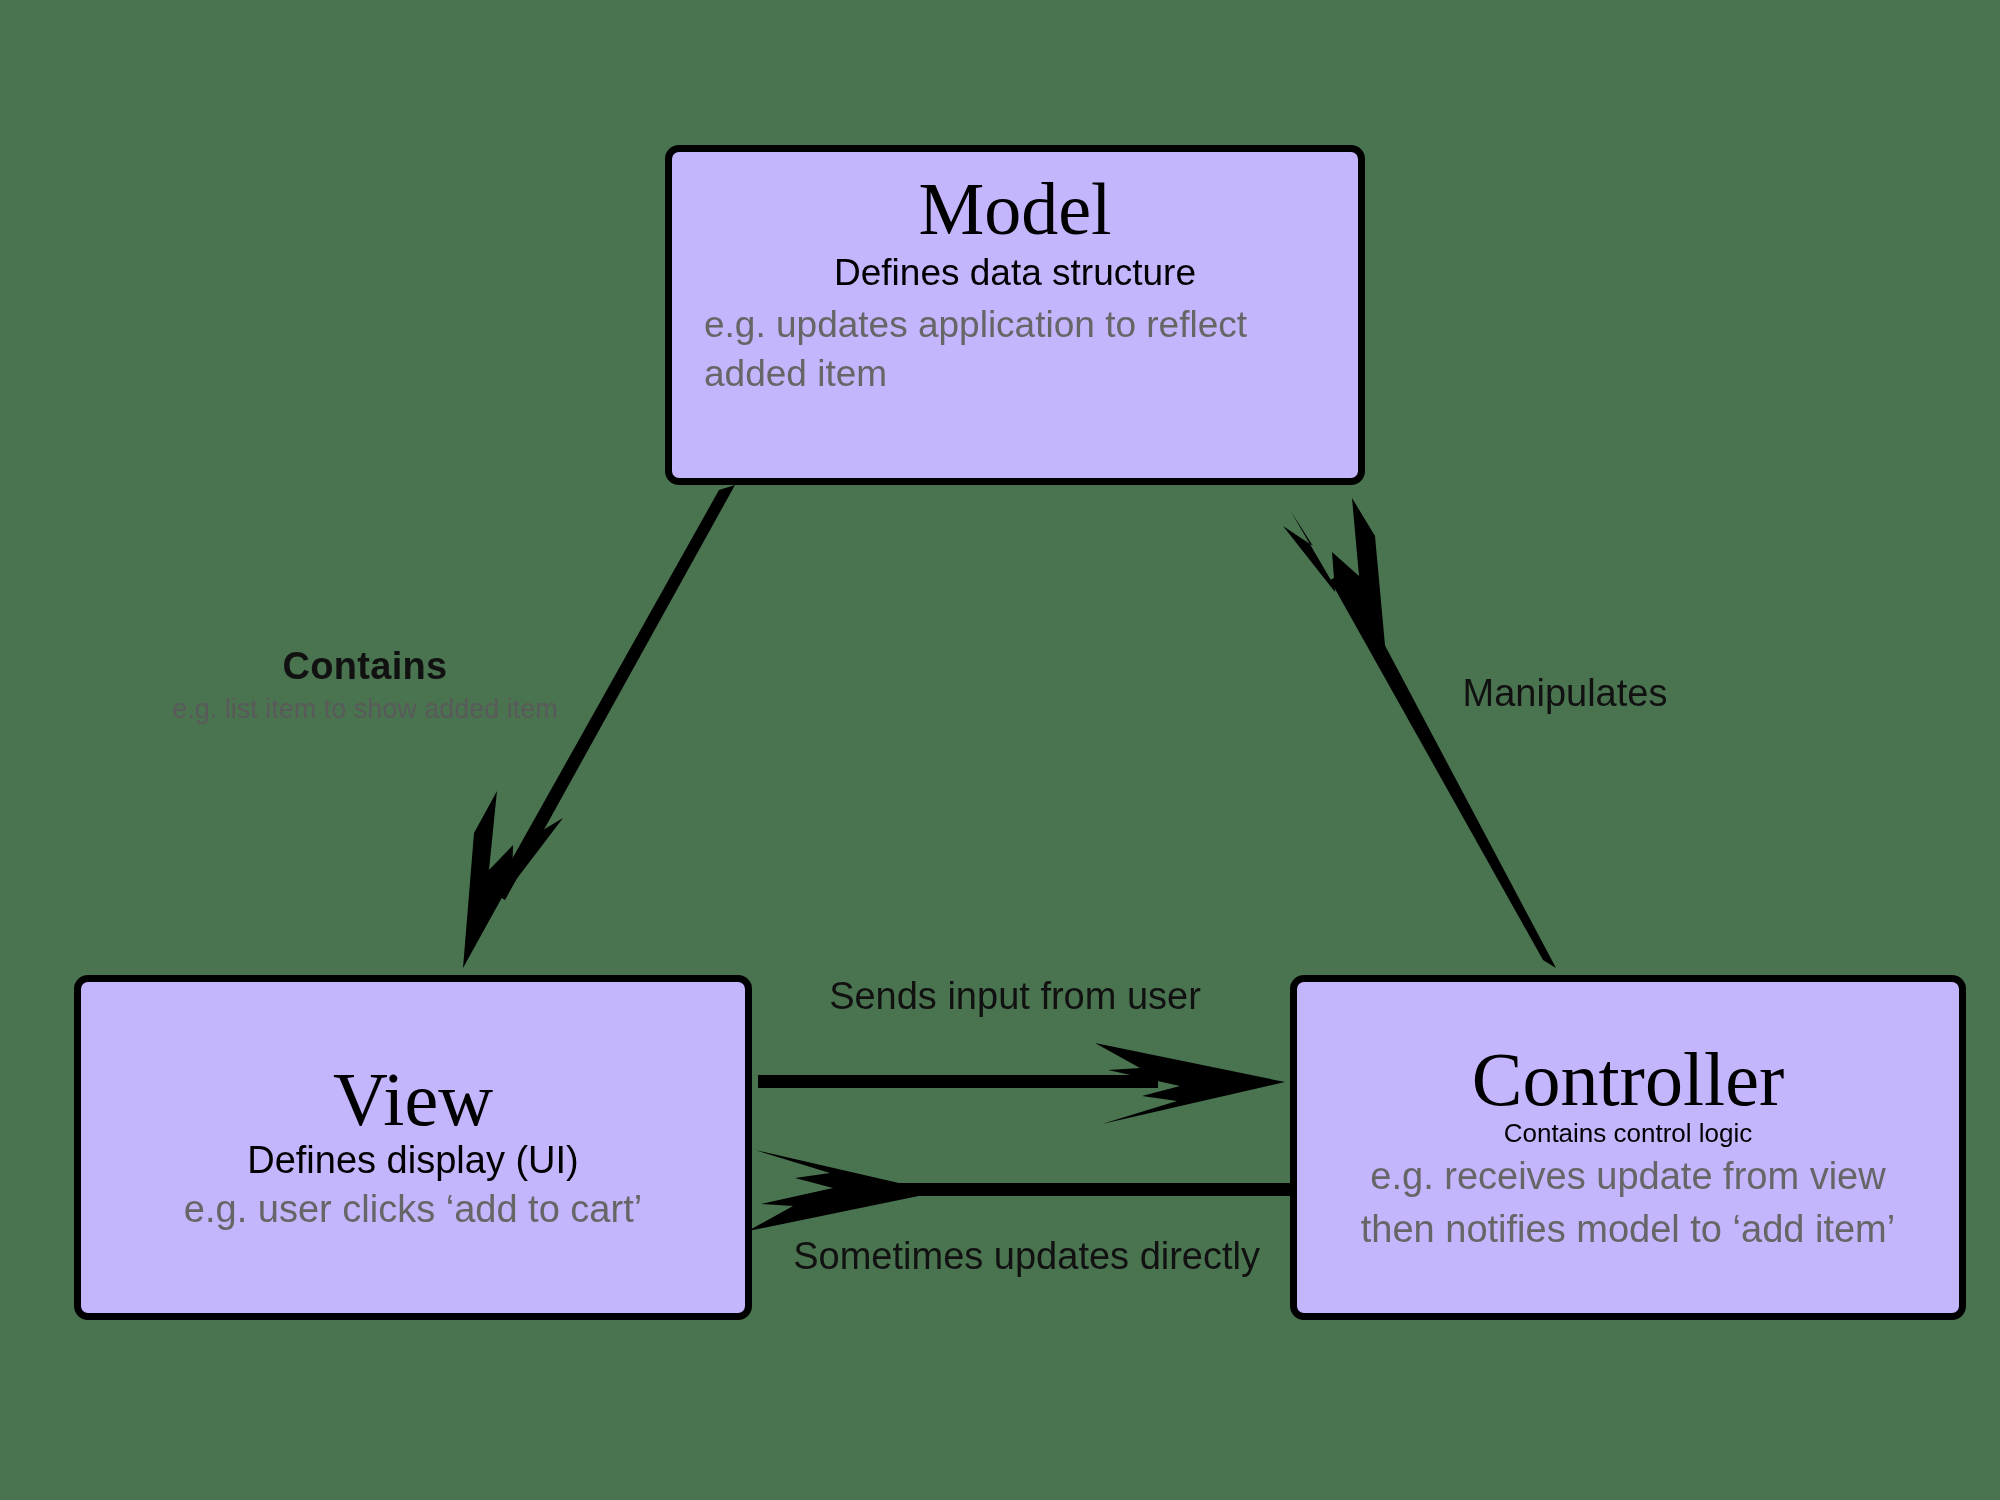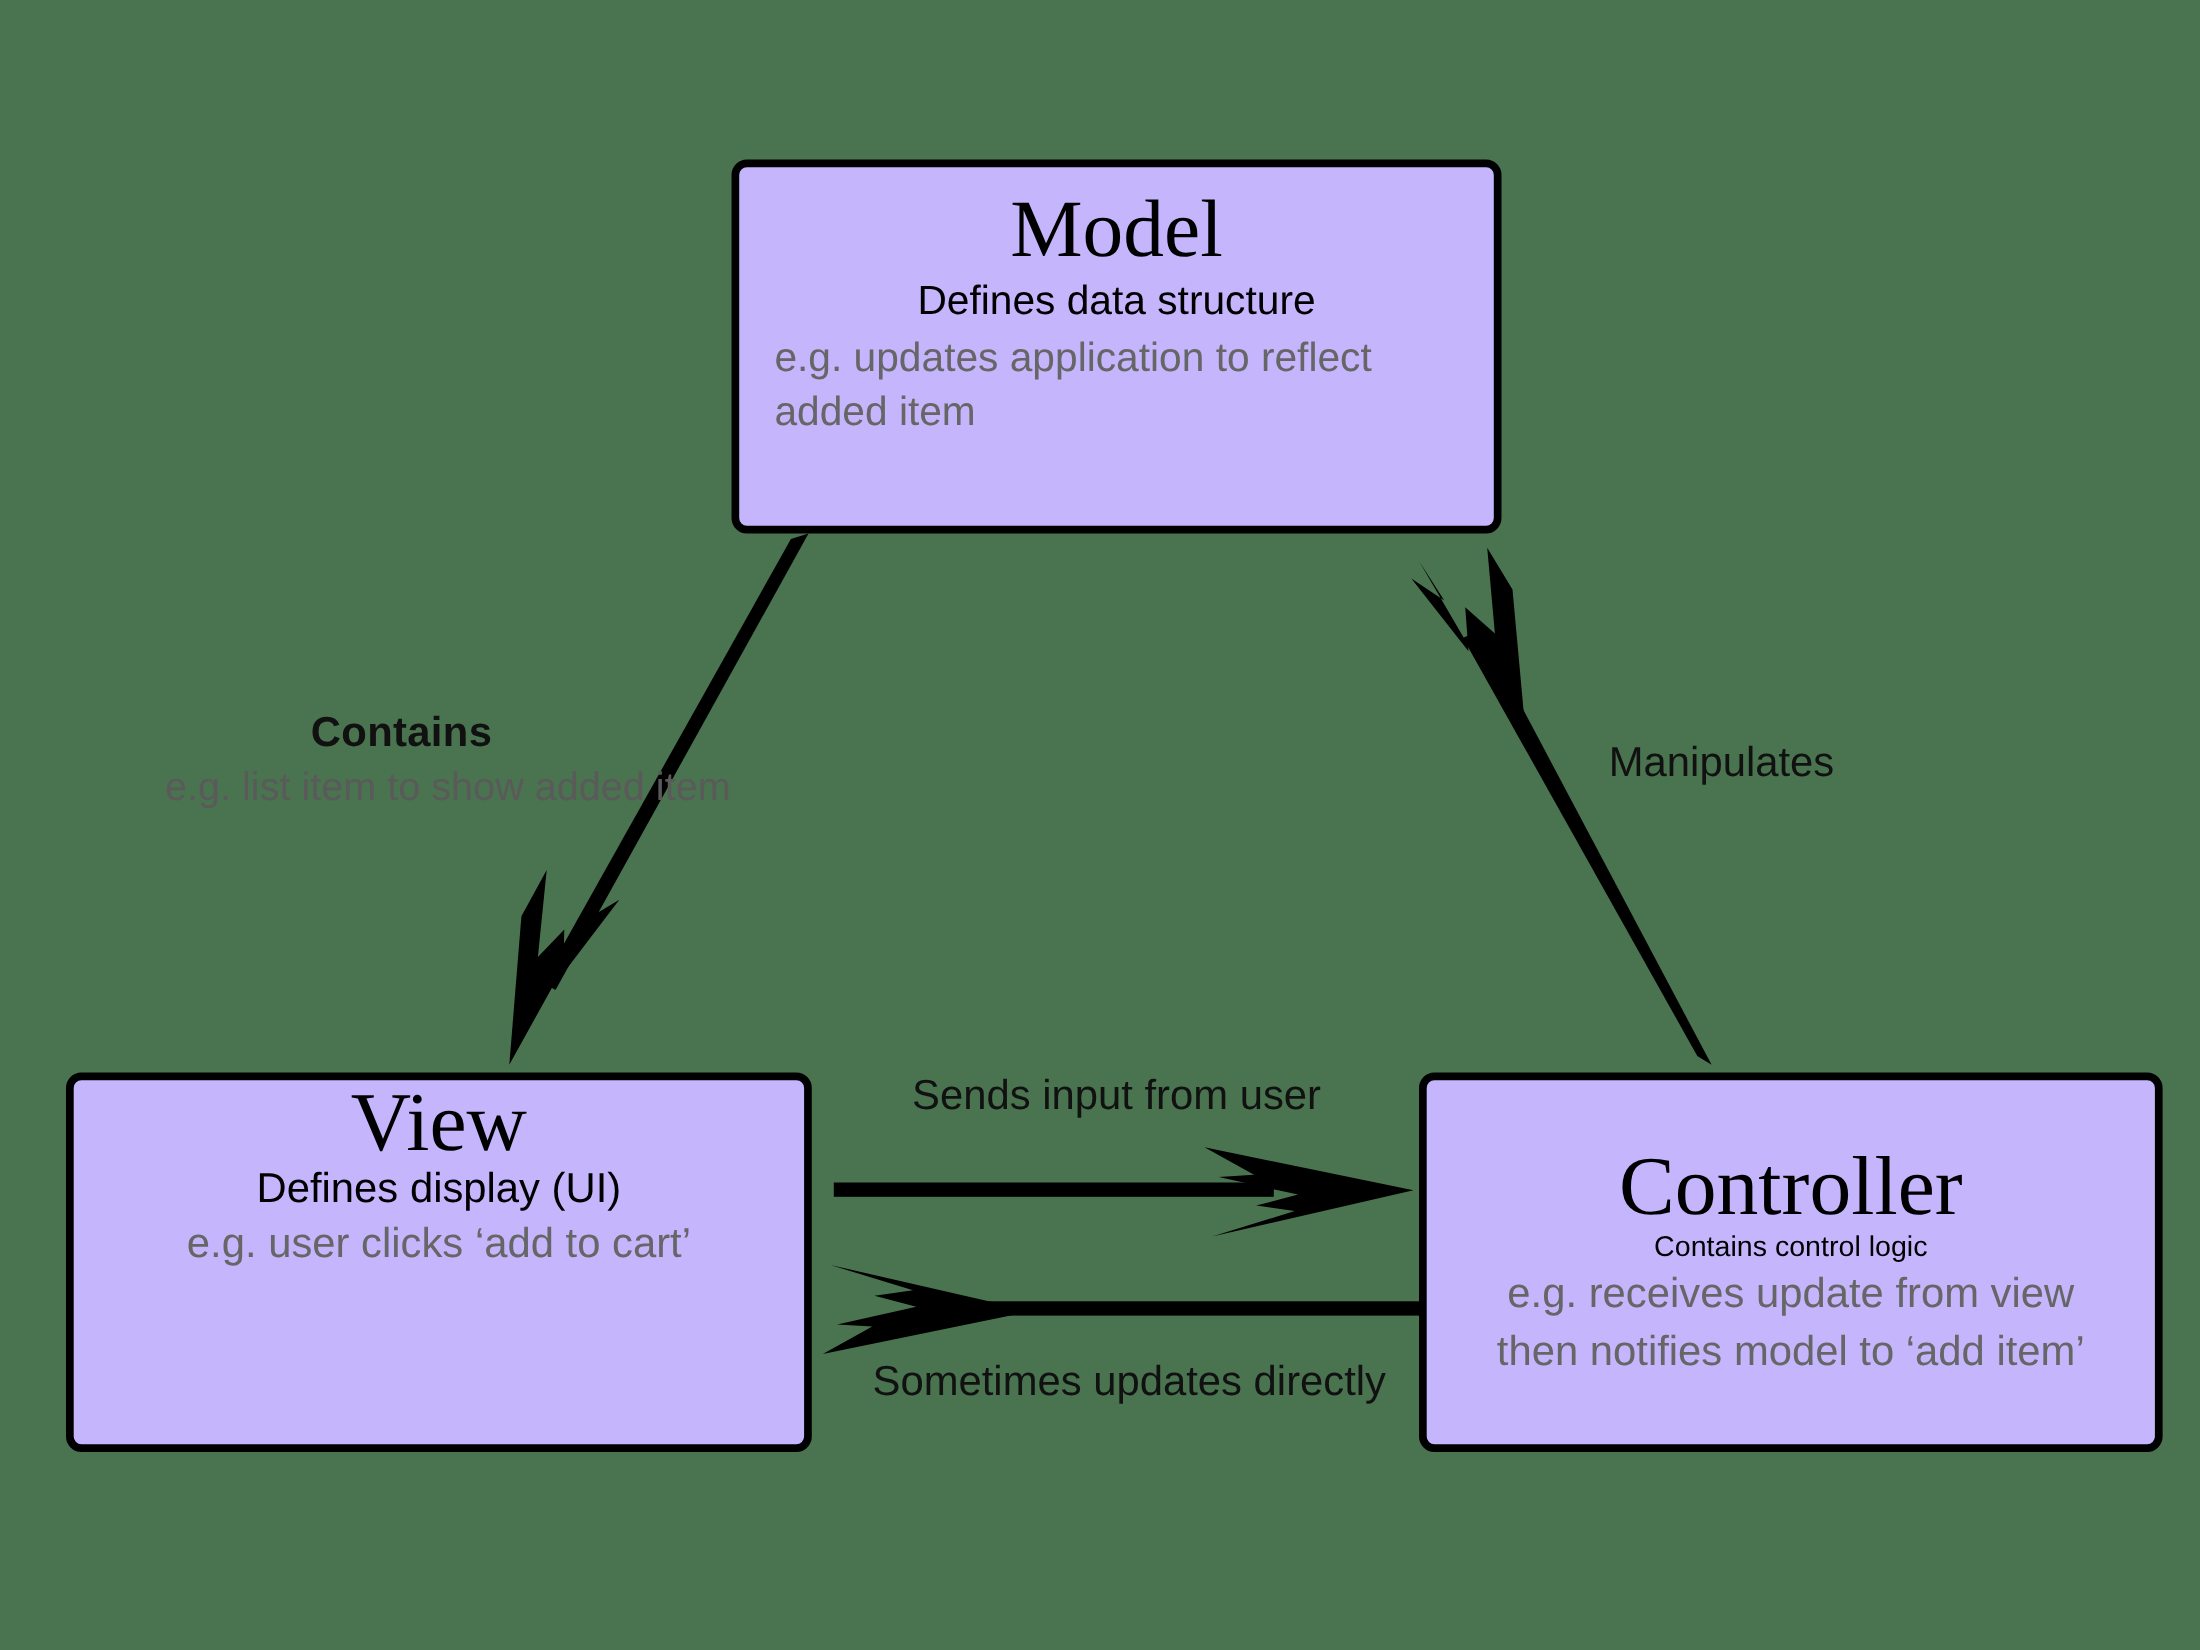--- a/index.html
+++ b/index.html
@@ -58,22 +58,23 @@
     padding-top: 12px;
     justify-content: flex-start;
   }
   #node-model .node-title { font-size: 74px; margin-top: 8px; }
   #node-model .node-sub   { font-size: 37px; margin-top: 6px; }
   #node-model .node-eg    { font-size: 37px; margin-top: 8px;
                             width: 640px; text-align: left; padding-left: 18px; }
 
   
   #node-view {
-    left: 60px; top: 975px;
+    left: 74px; top: 975px;
     width: 678px; height: 345px;
+    justify-content: center;
   }
   #node-view .node-title { font-size: 76px; margin-bottom: 2px; }
   #node-view .node-sub   { font-size: 38px; }
   #node-view .node-eg    { font-size: 38px; margin-top: 4px; white-space: nowrap; }
 
   
   #node-controller {
     left: 1290px; top: 975px;
     width: 676px; height: 345px;
     justify-content: center;
@@ -95,21 +96,21 @@
     font-weight: 700;
   }
   .edge-label .lbl-eg {
     display: block;
     font-family: "Liberation Sans", sans-serif;
     color: #5a5a5a;
   }
 
   #label-updates { left: 150px; top: 645px; width: 430px; }
   #label-updates .lbl-main { font-size: 38px; letter-spacing: 0.3px; }
-  #label-updates .lbl-eg   { font-size: 36px; margin-top: 6px; }
+  #label-updates .lbl-eg   { font-size: 27px; margin-top: 6px; }
 
   #label-manipulates { left: 1415px; top: 672px; width: 300px; }
   #label-manipulates .lbl-main { font-size: 38px; font-weight: 400; }
 
   #label-sends { left: 790px; top: 975px; width: 450px; }
   #label-sends .lbl-main { font-size: 38px; font-weight: 400; }
 
   #label-sometimes { left: 760px; top: 1235px; width: 500px; text-align: right; }
   #label-sometimes .lbl-main { font-size: 38px; font-weight: 400; }
 </style>

